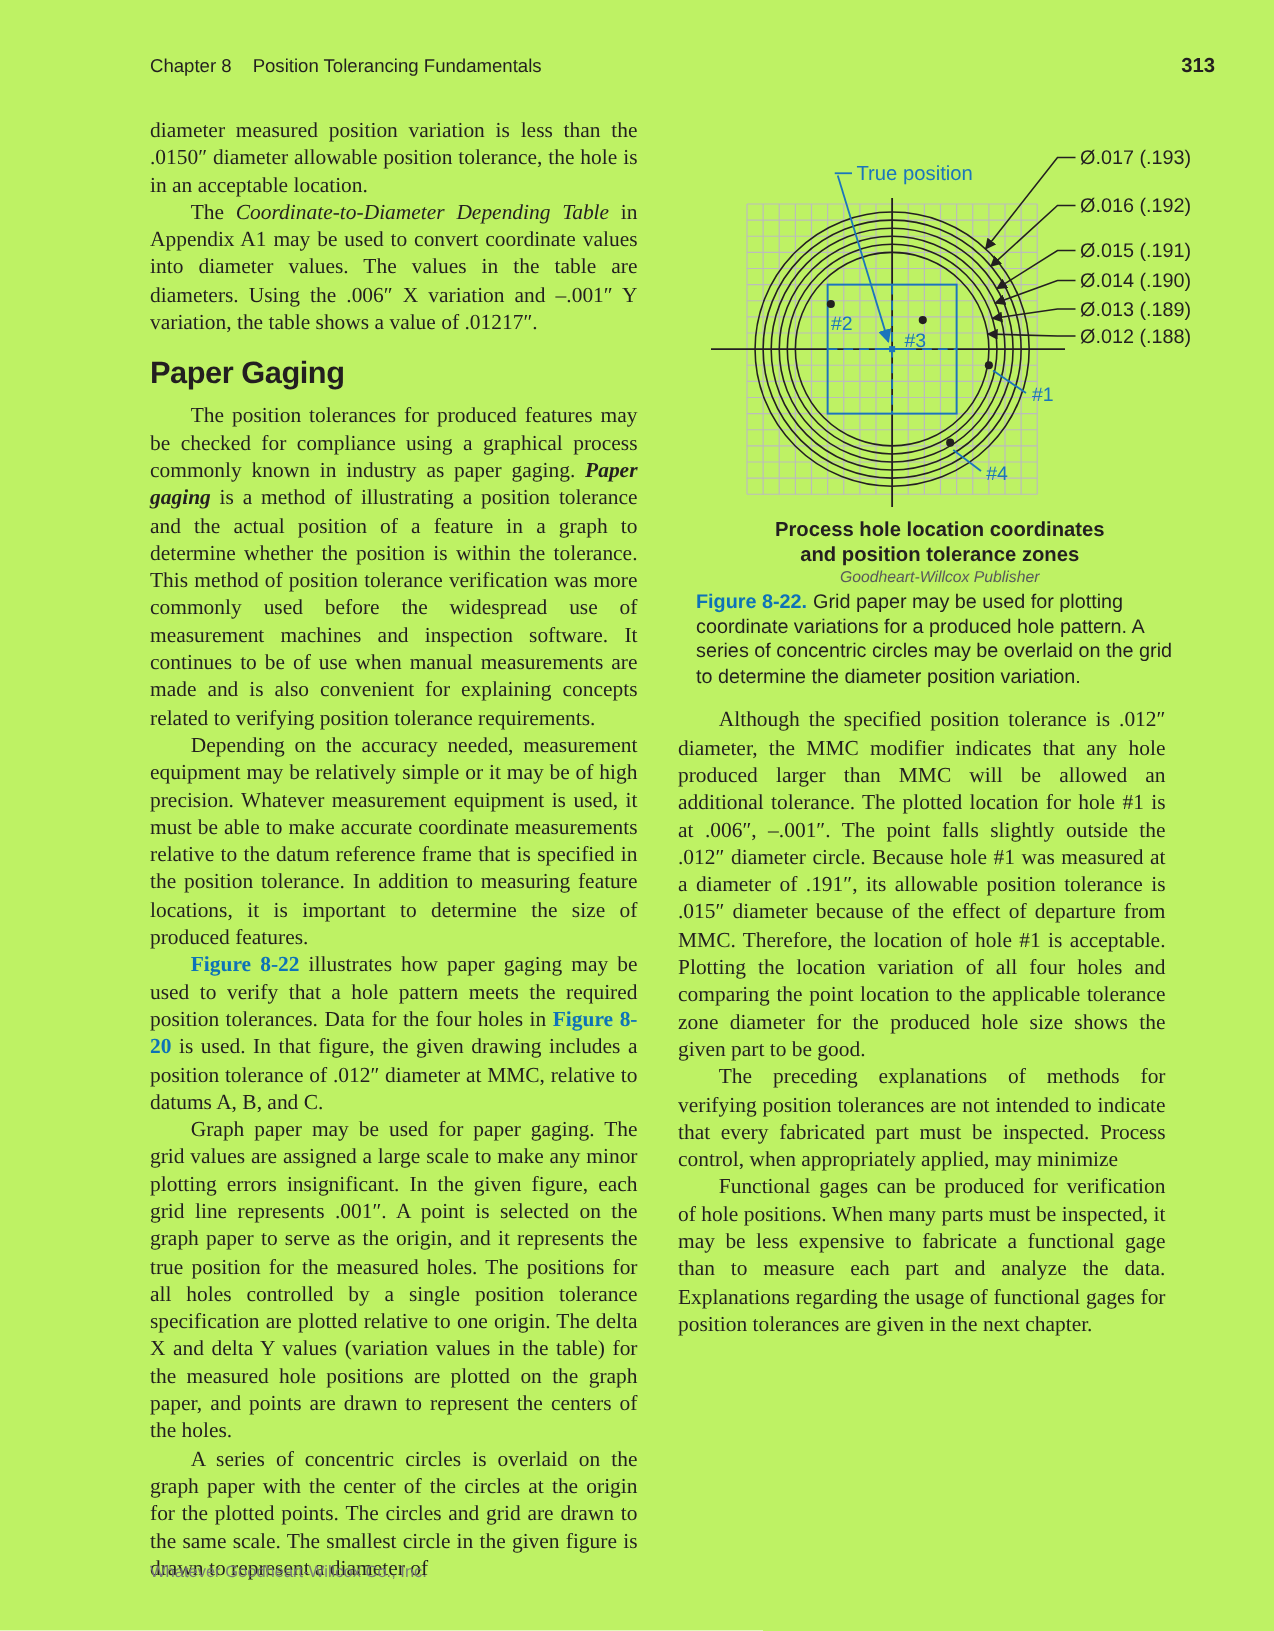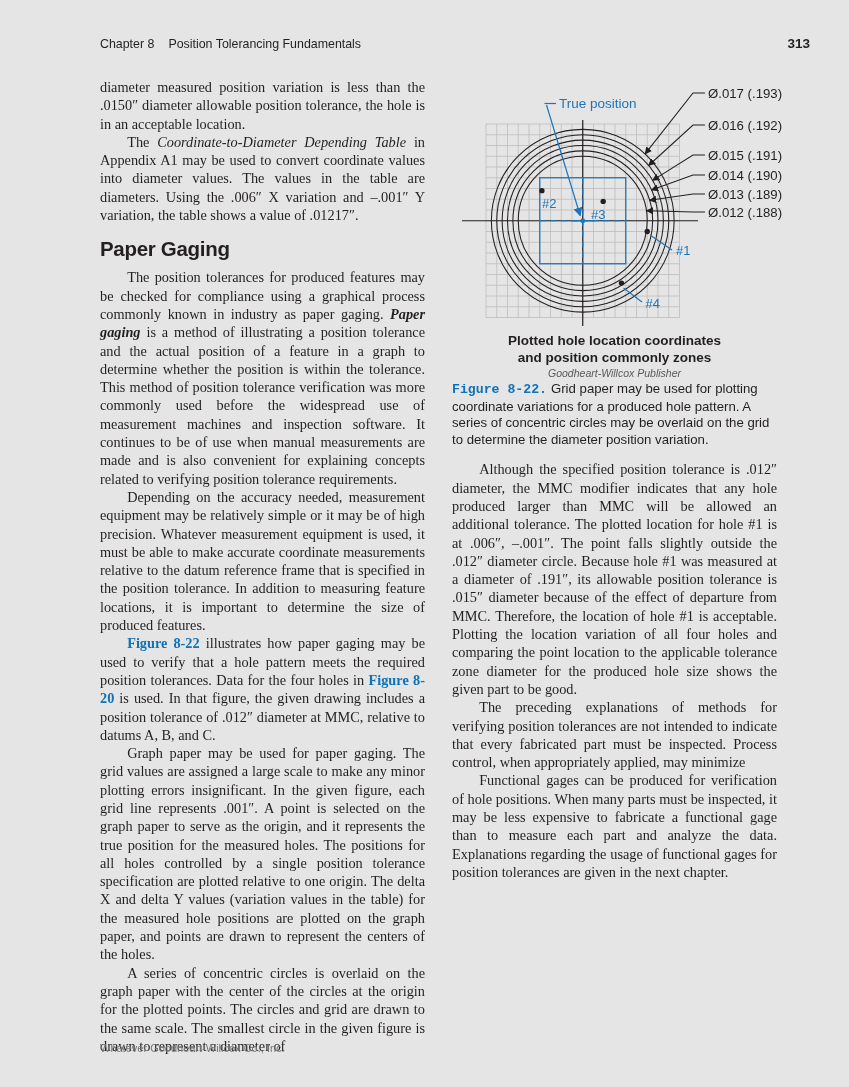--- a/index.html
+++ b/index.html
@@ -1,16 +1,16 @@
 <!DOCTYPE html>
 <html><head>
 <meta charset="utf-8">
 <style>
   html,body{margin:0;padding:0;background:#fff;}
-  .page{position:relative;width:849px;height:1087px;background:#e5e5e5;overflow:hidden;
+  .page{position:relative;width:849px;height:1087px;background:#bef264;overflow:hidden;
         font-family:"Liberation Serif",serif;color:#231f20;}
   .page-header{position:absolute;left:100px;top:36px;width:710px;display:flex;
         justify-content:space-between;align-items:baseline;
         font-family:"Liberation Sans",sans-serif;font-size:12.4px;}
   .running-head span{display:inline-block;}
   .rh-title{margin-left:14px;}
   .page-number{font-weight:bold;font-size:13.5px;margin-left:11px;}
   .columns{position:absolute;left:100px;top:78px;width:716px;display:flex;gap:27px;}
   .col{width:325px;}
   .body-para{font-size:14.3px;line-height:18.3px;text-align:justify;margin:0;text-indent:1.9em;}
@@ -22,21 +22,21 @@
         font-size:20.5px;letter-spacing:-0.3px;margin:13px 0 7px 0;}
   .figure-block{margin:0 0 0 0;width:340px;}
   #fig-svg{display:block;margin-left:6px;}
   #fig-svg text{font-family:"Liberation Sans",sans-serif;}
   .fig-title{font-family:"Liberation Sans",sans-serif;font-weight:bold;font-size:13.5px;
         line-height:17px;text-align:center;width:325px;margin-top:2px;}
   .fig-credit{font-family:"Liberation Sans",sans-serif;font-style:italic;font-size:10.5px;
         color:#58595b;text-align:center;width:325px;margin-top:1px;}
   .fig-caption{font-family:"Liberation Sans",sans-serif;font-size:13.2px;line-height:16.6px;
         width:325px;margin:2px 0 12px 0;text-align:left;}
-  .fig-label{color:#0e72b8;font-weight:bold;margin-right:4px;font-family:Liberation Mono, monospace;}
+  .fig-label{color:#0e72b8;font-weight:bold;margin-right:4px;}
   .page-footer{position:absolute;left:100px;top:1042px;font-family:"Liberation Sans",sans-serif;
         font-size:11px;color:#77787b;}
 </style>
 </head>
 <body>
 
 <div class="page">
 
   <header class="page-header">
     <div class="running-head">
@@ -51,21 +51,21 @@
         <p class="body-para"><span>The </span><span class="run-i">Coordinate-to-Diameter Depending Table</span><span> in Appendix A1 may be used to convert coordinate values into diameter values. The values in the table are diameters. Using the .006″ X variation and –.001″ Y variation, the table shows a value of .01217″.</span></p>
         <h2 class="section-heading">Paper Gaging</h2>
         <p class="body-para"><span>The position tolerances for produced features may be checked for compliance using a graphical process commonly known in industry as paper gaging. </span><span class="run-bi">Paper gaging</span><span> is a method of illustrating a position tolerance and the actual position of a feature in a graph to determine whether the position is within the tolerance. This method of position tolerance verification was more commonly used before the widespread use of measurement machines and inspection software. It continues to be of use when manual measurements are made and is also convenient for explaining concepts related to verifying position tolerance requirements.</span></p>
         <p class="body-para"><span>Depending on the accuracy needed, measurement equipment may be relatively simple or it may be of high precision. Whatever measurement equipment is used, it must be able to make accurate coordinate measurements relative to the datum reference frame that is specified in the position tolerance. In addition to measuring feature locations, it is important to determine the size of produced features.</span></p>
         <p class="body-para"><span class="run-ref">Figure 8-22</span><span> illustrates how paper gaging may be used to verify that a hole pattern meets the required position tolerances. Data for the four holes in </span><span class="run-ref">Figure 8-20</span><span> is used. In that figure, the given drawing includes a position tolerance of .012″ diameter at MMC, relative to datums A, B, and C.</span></p>
         <p class="body-para"><span>Graph paper may be used for paper gaging. The grid values are assigned a large scale to make any minor plotting errors insignificant. In the given figure, each grid line represents .001″. A point is selected on the graph paper to serve as the origin, and it represents the true position for the measured holes. The positions for all holes controlled by a single position tolerance specification are plotted relative to one origin. The delta X and delta Y values (variation values in the table) for the measured hole positions are plotted on the graph paper, and points are drawn to represent the centers of the holes.</span></p>
         <p class="body-para"><span>A series of concentric circles is overlaid on the graph paper with the center of the circles at the origin for the plotted points. The circles and grid are drawn to the same scale. The smallest circle in the given figure is drawn to represent a diameter of</span></p>
       </div>
 
     <div class="col" id="col-right">
-      <figure class="figure-block" style="margin:0;">
+      <figure class="figure-block" style="margin:12px;">
         <svg id="fig-svg" width="336" height="252" viewBox="0 0 336 252">
           <defs>
             <marker id="arrowBlue" viewBox="0 0 10 10" refX="9" refY="5" markerWidth="7.5" markerHeight="7.5" orient="auto">
               <path d="M0,0 L10,5 L0,10 z" fill="#1b75bc"></path>
             </marker>
             <marker id="arrowBlack" viewBox="0 0 10 10" refX="9" refY="5" markerWidth="7" markerHeight="7" orient="auto">
               <path d="M0,0 L10,5 L0,10 z" fill="#231f20"></path>
             </marker>
           </defs>
         <line x1="28" y1="46" x2="28" y2="239.5" stroke="#bcbcbc" stroke-width="0.8"></line>
@@ -139,22 +139,22 @@
             <text x="218" y="177" fill="#1b75bc" font-size="13">#1</text>
             <circle cx="83.9" cy="112.65" r="2.7" fill="#231f20"></circle>
             <text x="84" y="130" fill="#1b75bc" font-size="13">#2</text>
             <circle cx="145.175" cy="123.4" r="2.7" fill="#231f20"></circle>
             <text x="133" y="141" fill="#1b75bc" font-size="13">#3</text>
             <circle cx="163.45" cy="205.1" r="2.7" fill="#231f20"></circle>
             <line x1="165.5" y1="210" x2="184" y2="224" stroke="#1b75bc" stroke-width="1.2"></line>
             <text x="187.5" y="230" fill="#1b75bc" font-size="13">#4</text>
           </svg>
         <div class="fig-title">
-          <div>Plotted hole location coordinates</div>
-          <div>and position commonly zones</div>
+          <div>Process hole location coordinates</div>
+          <div>and position tolerance zones</div>
         </div>
         <div class="fig-credit">Goodheart-Willcox Publisher</div>
         <figcaption class="fig-caption">
           <span class="fig-label">Figure 8-22.</span><span>Grid paper may be used for plotting coordinate variations for a produced hole pattern. A series of concentric circles may be overlaid on the grid to determine the diameter position variation.</span>
         </figcaption>
       </figure>
       <div id="right-paras">
           <p class="body-para"><span>Although the specified position tolerance is .012″ diameter, the MMC modifier indicates that any hole produced larger than MMC will be allowed an additional tolerance. The plotted location for hole #1 is at .006″, –.001″. The point falls slightly outside the .012″ diameter circle. Because hole #1 was measured at a diameter of .191″, its allowable position tolerance is .015″ diameter because of the effect of departure from MMC. Therefore, the location of hole #1 is acceptable. Plotting the location variation of all four holes and comparing the point location to the applicable tolerance zone diameter for the produced hole size shows the given part to be good.</span></p>
           <p class="body-para"><span>The preceding explanations of methods for verifying position tolerances are not intended to indicate that every fabricated part must be inspected. Process control, when appropriately applied, may minimize</span></p>
           <p class="body-para"><span>Functional gages can be produced for verification of hole positions. When many parts must be inspected, it may be less expensive to fabricate a functional gage than to measure each part and analyze the data. Explanations regarding the usage of functional gages for position tolerances are given in the next chapter.</span></p>

